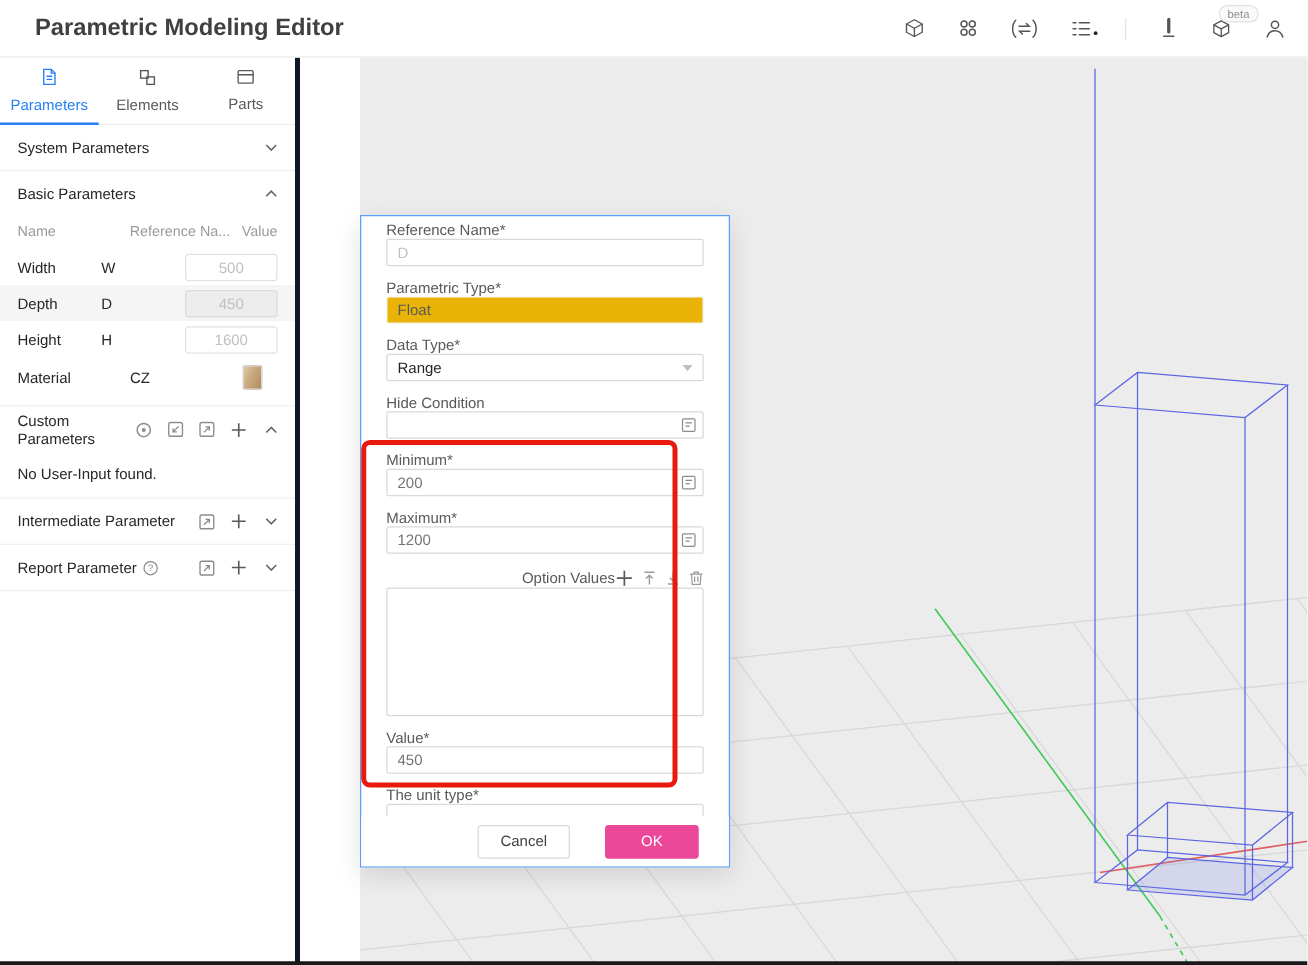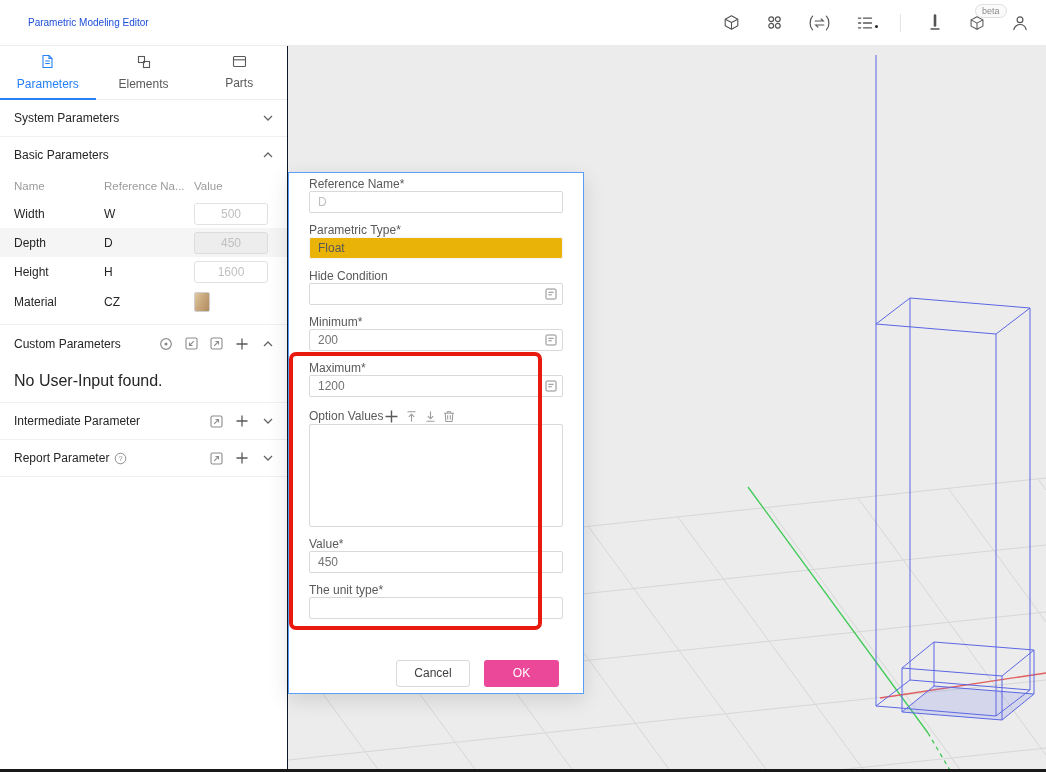--- a/index.html
+++ b/index.html
@@ -1,29 +1,29 @@
 <!DOCTYPE html>
 <html><head>
 <meta charset="utf-8">
 <style>
   *{margin:0;padding:0;box-sizing:border-box}
   html,body{width:1046px;height:772px}
   body{position:relative;overflow:hidden;background:#fff;font-family:"Liberation Sans",sans-serif;color:#262626}
 
   
   .app-header{position:absolute;top:0;left:0;width:1046px;height:46px;background:#fff;border-bottom:1px solid #ececec;display:flex;align-items:center;z-index:15}
-  .app-title{margin-left:28px;font-size:10px;font-weight:400;color:#1d4ed8}
+  .app-title{margin-left:28px;font-size:19px;font-weight:700;color:#404040}
   .h-icons{margin-left:auto;display:flex;align-items:center;gap:27px;margin-right:18px}
   .hicon{display:flex;align-items:center;justify-content:center;cursor:pointer;position:relative}
   .h-divider{width:1px;height:18px;background:#e3e3e3}
   .beta-pill{position:absolute;top:-11px;left:6px;background:#fafafa;border:1px solid #e0e0e0;border-radius:8px;font-size:9px;color:#8c8c8c;line-height:12px;padding:0 6px;white-space:nowrap}
   .list-dot{position:absolute;right:-5px;bottom:2px;width:3px;height:3px;background:#262626;border-radius:50%}
 
   
-  .sidebar{position:absolute;top:46px;left:0;width:288px;height:726px;background:#fff;border-right:1px solid #0f172a;z-index:10}
+  .sidebar{position:absolute;top:46px;left:0;width:240px;height:726px;background:#fff;border-right:4px solid #0f172a;z-index:10}
   .tabs{display:flex;height:54px;border-bottom:1px solid #ececec}
   .tab{flex:1;display:flex;flex-direction:column;align-items:center;justify-content:center;gap:5px;font-size:12px;color:#595959;cursor:pointer;position:relative}
   .tab.active{color:#2680f7}
   .tab.active::after{content:"";position:absolute;bottom:-1px;left:0;width:100%;height:2px;background:#2680f7}
   .secrow{display:flex;align-items:center;height:37px;padding:0 14px;font-size:12px;color:#262626;cursor:pointer}
   .secrow.bordered{border-bottom:1px solid #f0f0f0}
   .secrow .sp{flex:1}
   .icongroup{display:flex;align-items:center;gap:12px;margin-right:14px}
   .icongroup > span{display:flex;cursor:pointer}
   .basic-row-h{height:36px}
@@ -31,44 +31,44 @@
   .trow{display:flex;align-items:center;height:29px;padding:0 14px;font-size:12px;cursor:pointer}
   .trow.tall{height:32px}
   .trow.selected{background:#f5f5f5}
   .c-name{width:90px}
   .c-ref{width:90px}
   .c-val{flex:1;display:flex;align-items:center}
   .val-input{width:74px;height:22px;border:1px solid #e2e2e2;border-radius:3px;font-size:12px;color:#c0c0c0;text-align:center;background:#fff;outline:none;font-family:inherit}
   .trow.selected .val-input{background:#ededed;border-color:#dcdcdc}
   .swatch{width:16px;height:20px;border-radius:2px;border:1px solid #cfcfcf;background:linear-gradient(115deg,#dfc9a4 0%,#c9a87d 45%,#b28b60 100%)}
   .basic-sep{border-bottom:1px solid #f0f0f0;padding-bottom:6px}
-  .empty-msg{padding:10px 14px 12px;font-size:16px;color:#262626;border-bottom:1px solid #f0f0f0}
+  .empty-msg{padding:10px 14px 12px;font-size:12px;color:#262626;border-bottom:1px solid #f0f0f0}
 
   
   .viewport{position:absolute;top:46px;left:288px;width:758px;height:726px;background:#ececed;z-index:1;cursor:default}
 
   
   .dialog{position:absolute;left:288px;top:172px;width:296px;height:522px;background:#fff;border:1px solid #57a0f5;box-shadow:0 6px 20px rgba(0,0,0,.12);z-index:20;display:flex;flex-direction:column}
   .dialog-body{flex:1;padding:5px 20px 0;overflow:hidden}
   .field{margin-bottom:11px}
   .field label{display:block;font-size:12px;line-height:12px;color:#595959;margin-bottom:1px;padding-top:0}
   .inp{width:100%;height:22px;border:1px solid #d9d9d9;border-radius:2px;font-size:12px;color:#737373;padding:0 8px;outline:none;background:#fff;font-family:inherit}
   .inp.dim{color:#bfbfbf}
   .inp.disabled{background:#eab308;border-color:#f5f5f5;color:#595959}
   .inp.with-icon{padding-right:22px}
   .select{width:100%;height:22px;border:1px solid #d9d9d9;border-radius:2px;font-size:12px;color:#262626;padding:0 8px;display:flex;align-items:center;justify-content:space-between;cursor:pointer;background:#fff}
   .caret{width:0;height:0;border-left:4px solid transparent;border-right:4px solid transparent;border-top:5px solid #bfbfbf}
   .inp-wrap{position:relative}
   .inp-wrap .fx{position:absolute;right:6px;top:50%;transform:translateY(-50%);display:flex;cursor:pointer}
-  .opt-head{display:flex;align-items:center;justify-content:flex-start;height:16px}
+  .opt-head{display:flex;align-items:center;justify-content:flex-end;height:16px}
   .opt-head label{margin:0}
   .opt-icons{display:flex;align-items:center;gap:6px}
   .opt-icons > span{display:flex;cursor:pointer}
   .opt-area{width:100%;height:103px;border:1px solid #d9d9d9;border-radius:2px;resize:none;outline:none;font-family:inherit;font-size:12px;margin-bottom:5px;display:block}
-  .dialog-footer{height:40px;display:flex;justify-content:flex-end;align-items:center;gap:14px;padding:0 24px;background:#fff}
+  .dialog-footer{height:40px;display:flex;justify-content:flex-end;align-items:center;gap:28px;padding:0 24px;background:#fff}
   .btn{height:27px;border-radius:3px;font-size:12px;display:flex;align-items:center;justify-content:center;cursor:pointer;font-family:inherit}
   .btn-cancel{width:74px;background:#fff;border:1px solid #d9d9d9;color:#404040}
   .btn-ok{width:75px;background:#ec4899;border:none;color:#fff}
 
   
   .red-box{position:absolute;left:289px;top:352px;width:253px;height:278px;border:4px solid #e8190d;border-radius:7px;z-index:30;pointer-events:none}
 
   .bottom-edge{position:absolute;left:0;bottom:0;width:1046px;height:3px;background:#191919;z-index:40}
 </style>
 </head>
@@ -348,20 +348,27 @@
     <div class="field">
       <label>Reference Name*</label>
       <input class="inp dim" value="D" style="">
     </div>
 
     <div class="field">
       <label>Parametric Type*</label>
       <input class="inp disabled" readonly="" value="Float" style="">
     </div>
 
+    <div class="field">
+      <label>Data Type*</label>
+      <div class="select">
+        <span>Range</span>
+        <span class="caret"></span>
+      </div>
+    </div>
 
     <div class="field">
       <label>Hide Condition</label>
       <div class="inp-wrap">
         <input class="inp with-icon" value="" style="">
         <span class="fx">
             <svg width="12" height="12" viewBox="0 0 12 12" fill="none" stroke="#8c8c8c" stroke-width="1">
               <rect x="1" y="1" width="10" height="10" rx="1"></rect>
               <path d="M3.4 4.3h5.2M3.4 6.8h3.4"></path>
             </svg>

